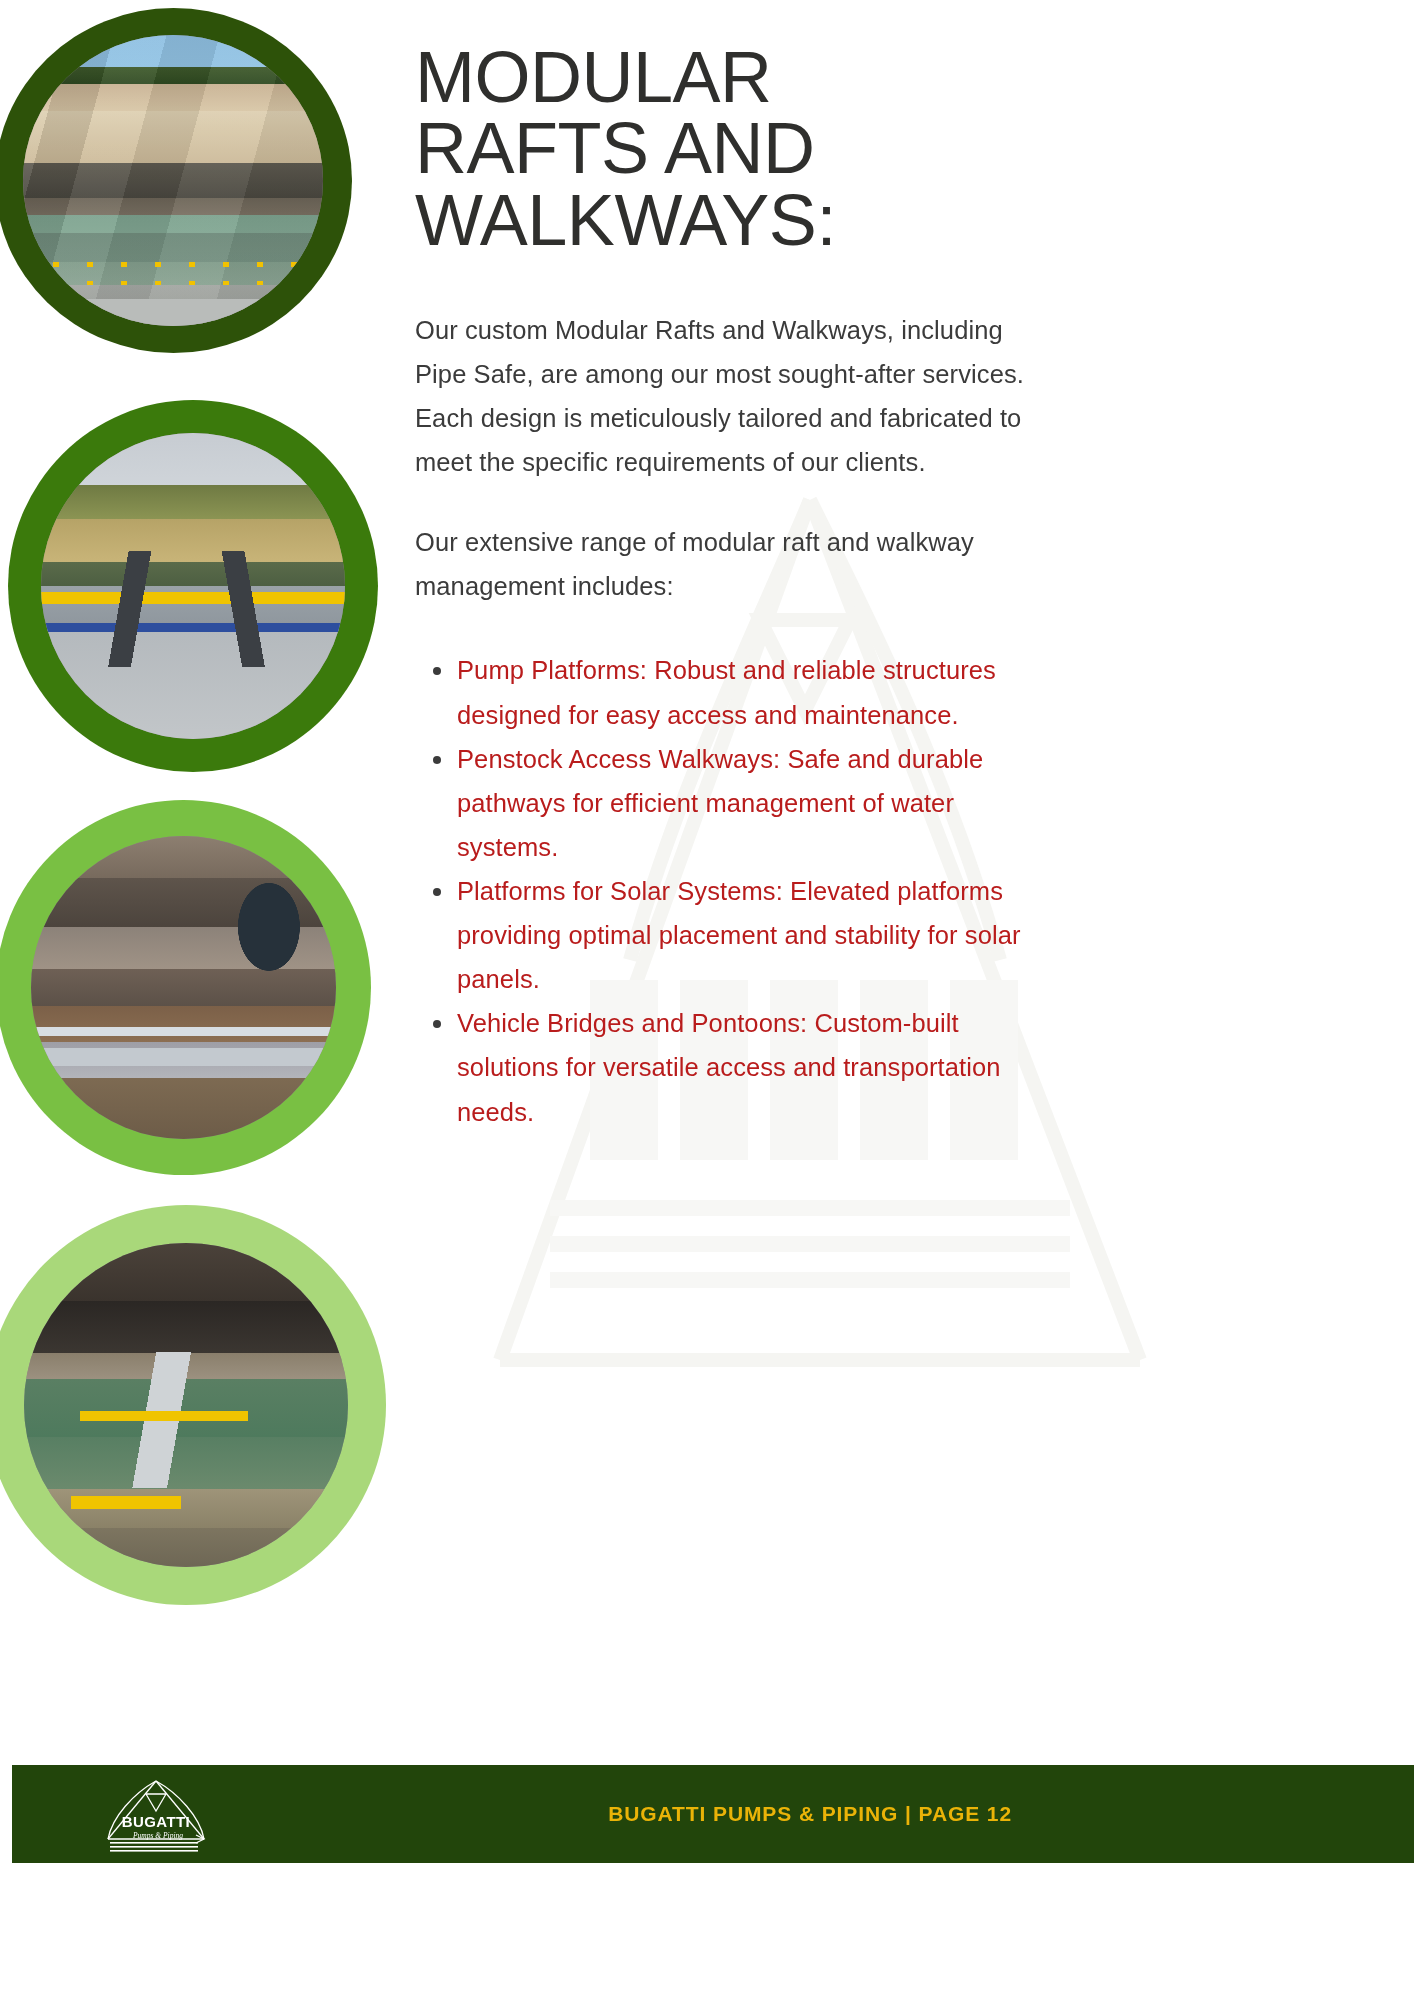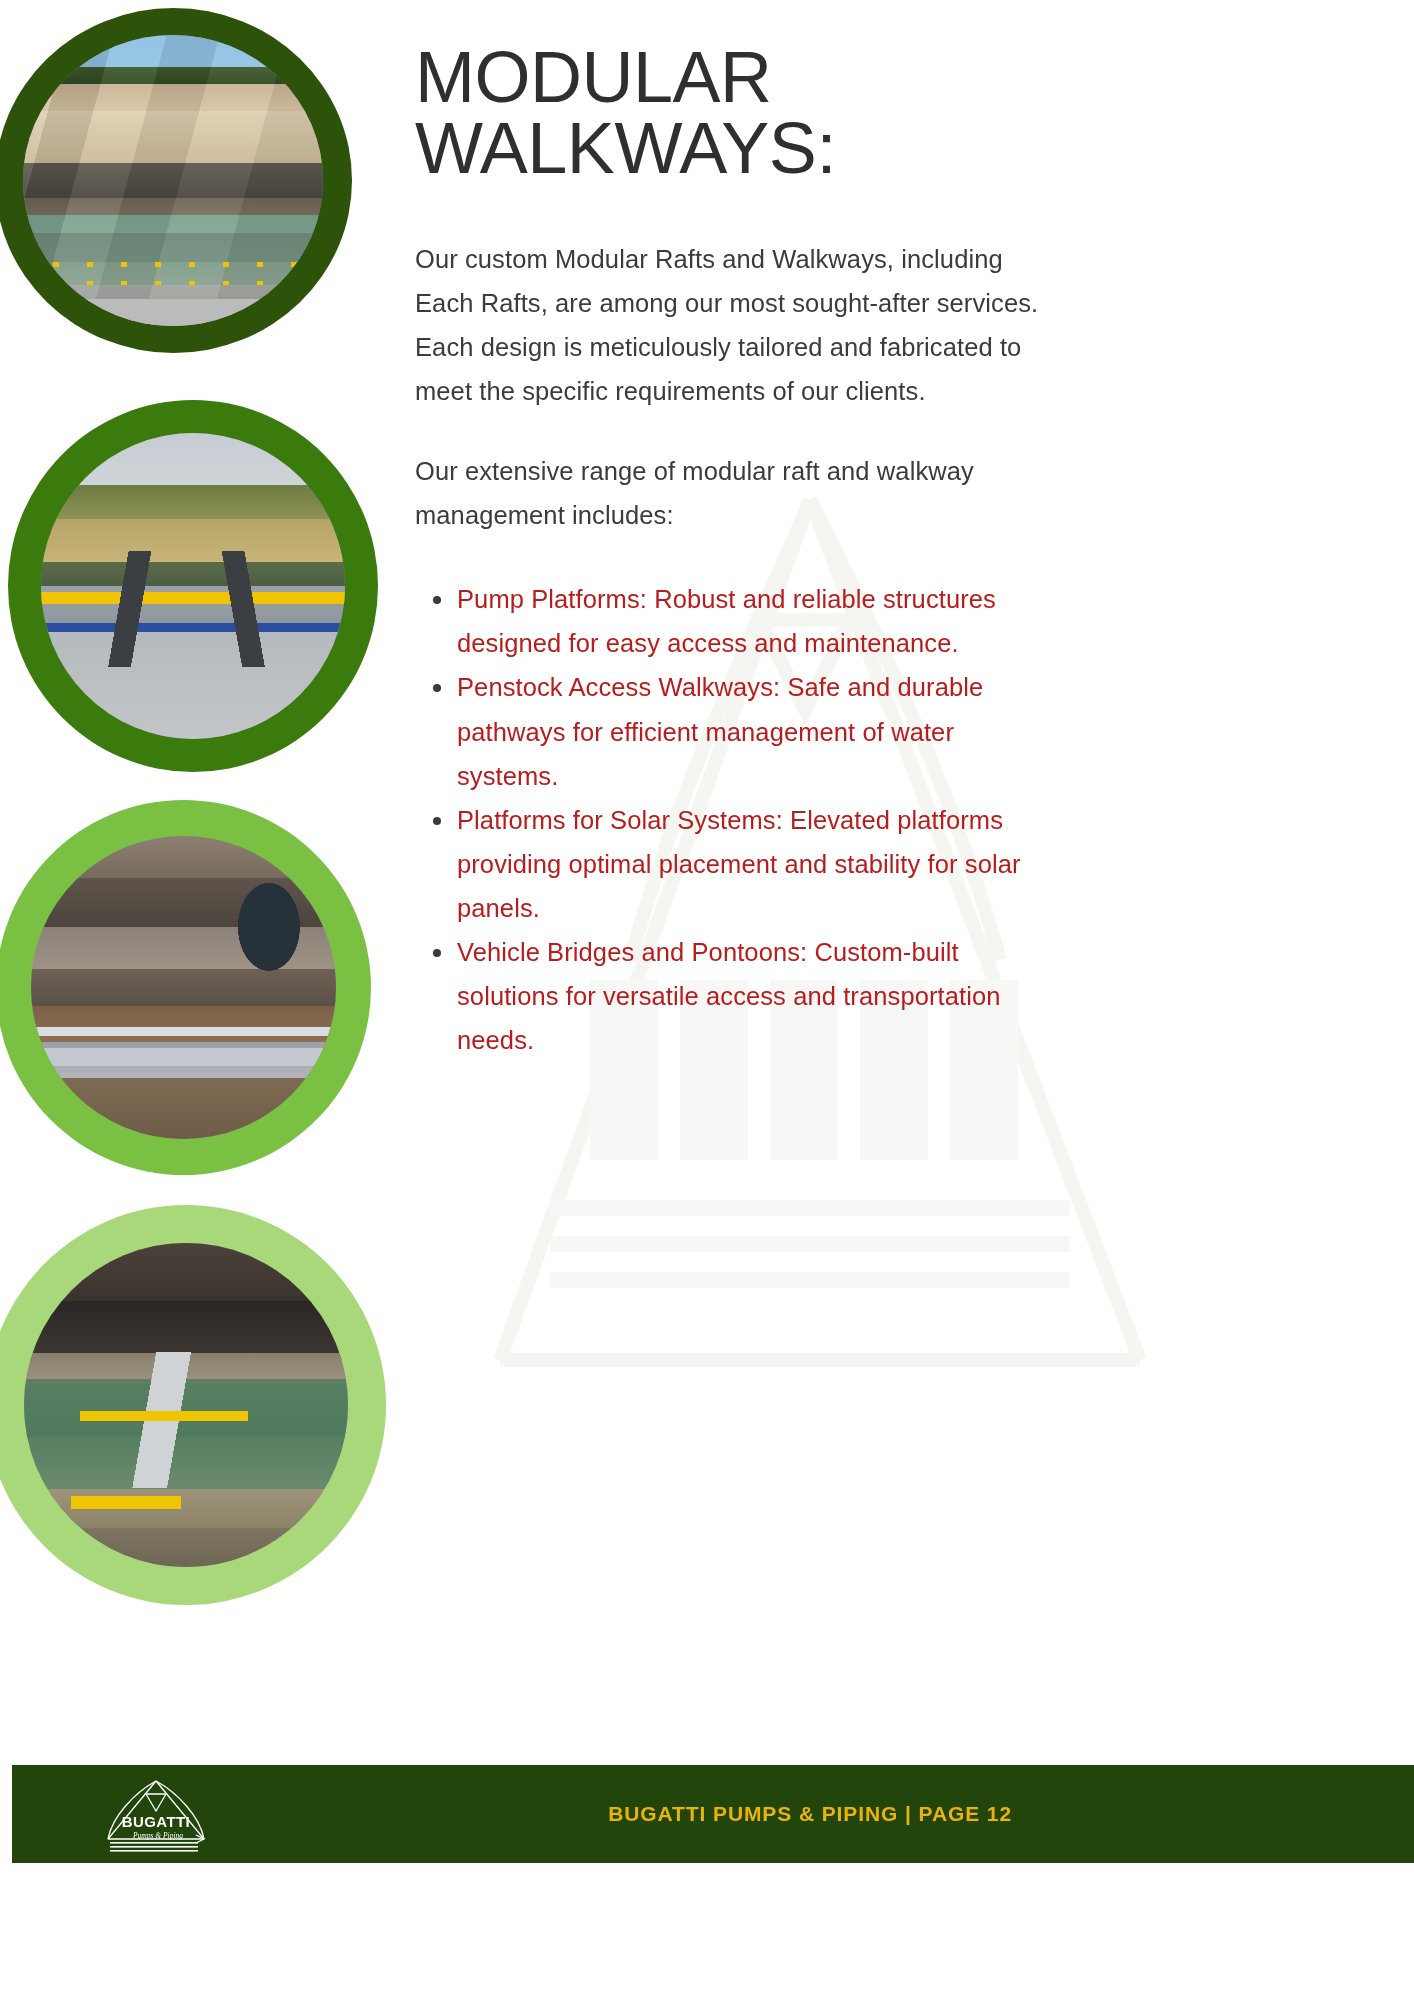--- a/index.html
+++ b/index.html
@@ -310,24 +310,25 @@
         <div class="ph ph-lake"></div>
       </div>
     </div>
 
   </div>
 
   <div class="content">
 
     <h1 class="title">
       <span class="tline">MODULAR</span>
+      <span class="tline">RAFTS AND</span>
       <span class="tline">WALKWAYS:</span>
     </h1>
 
-    <p class="para" id="para-1">Our custom Modular Rafts and Walkways, including Each Rafts, are among our most sought-after services. Each design is meticulously tailored and fabricated to meet the specific requirements of our clients.</p>
+    <p class="para" id="para-1">Our custom Modular Rafts and Walkways, including Pipe Safe, are among our most sought-after services. Each design is meticulously tailored and fabricated to meet the specific requirements of our clients.</p>
 
     <p class="para" id="para-2">Our extensive range of modular raft and walkway management includes:</p>
 
     <ul class="bullets">
       <li>Pump Platforms: Robust and reliable structures designed for easy access and maintenance.</li>
       <li>Penstock Access Walkways: Safe and durable pathways for efficient management of water systems.</li>
       <li>Platforms for Solar Systems: Elevated platforms providing optimal placement and stability for solar panels.</li>
       <li>Vehicle Bridges and Pontoons: Custom-built solutions for versatile access and transportation needs.</li>
     </ul>
 

